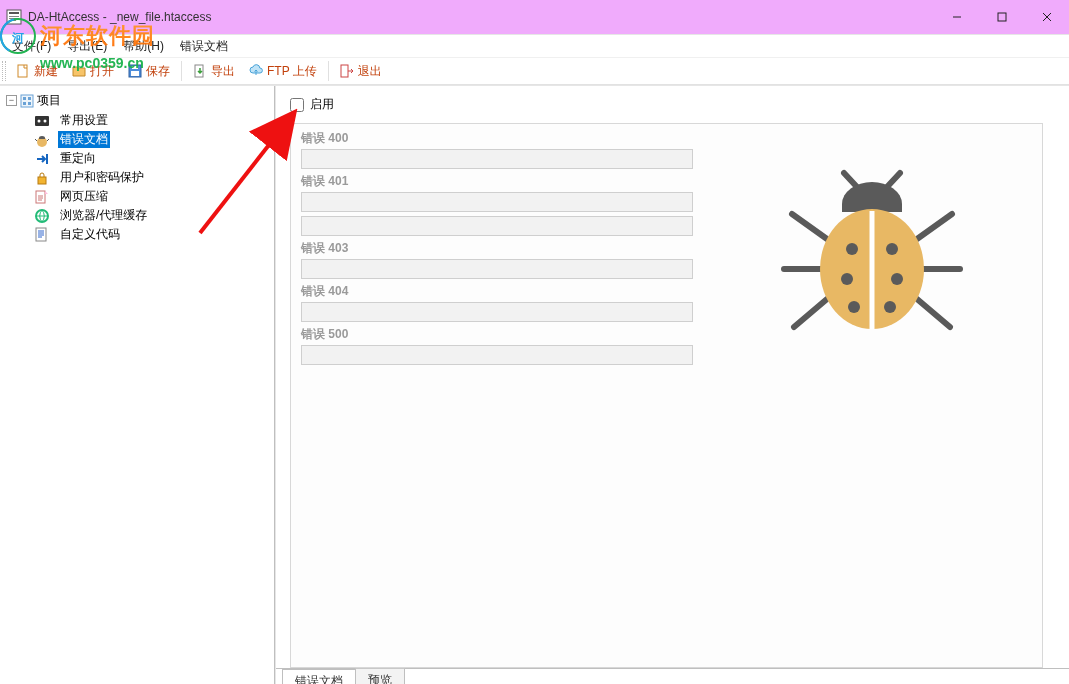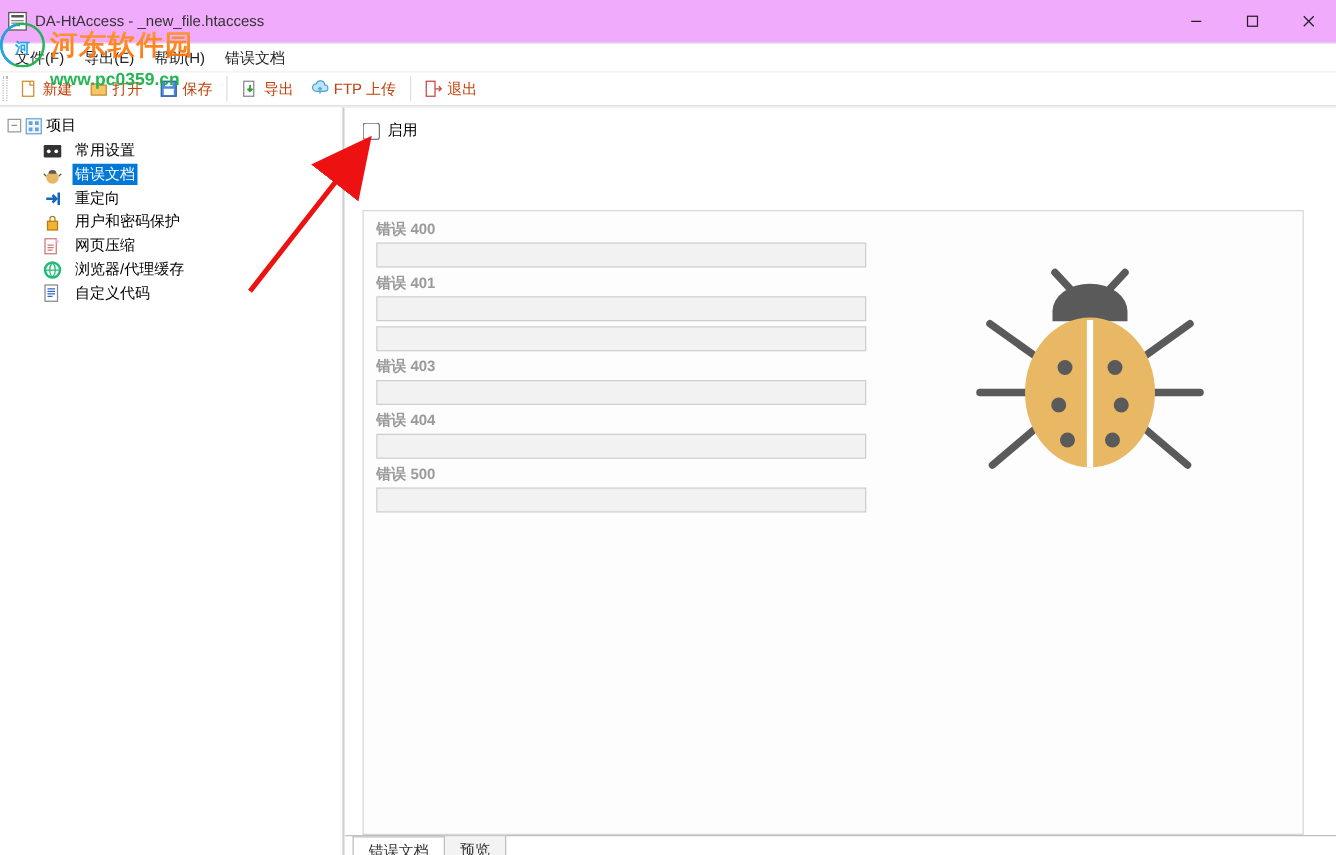--- a/index.html
+++ b/index.html
@@ -30,21 +30,21 @@
   .tree-root, .tree-children { list-style: none; }
   .tree-root > li > .node { padding: 2px 2px; display: flex; align-items: center; gap: 3px; }
   .tree-children { padding-left: 28px; }
   .tree-children li .node { padding: 1px 2px; display: flex; align-items: flex-end; gap: 8px; }
   .tree-children li .node .ico { width: 16px; height: 16px; display: inline-flex; align-items: center; justify-content: center; }
   .tree-children li .node .label { padding: 0 2px; }
   .tree-children li.selected .node .label { background: #0078d7; color: #fff; }
   .expander { width: 11px; height: 11px; border: 1px solid #999; display: inline-flex; align-items: center; justify-content: center; font-size: 9px; line-height: 1; color: #555; }
 
   .content-pane { flex: 1; display: flex; flex-direction: column; border-left: 1px solid #e6e6e6; }
-  .content-inner { flex: 1; padding: 6px 20px 0 8px; display: flex; flex-direction: column; position: relative; gap: 45px; }
+  .content-inner { flex: 1; padding: 6px 20px 0 8px; display: flex; flex-direction: column; position: relative; }
   .enable-row { padding: 4px 6px; display: flex; align-items: center; gap: 6px; }
   .enable-row input { width: 14px; height: 14px; }
   .form-area { border: 1px solid #d8d8d8; margin: 6px 6px 0 6px; background: #fdfdfd; flex: 1; padding: 6px 10px 10px 10px; position: relative; overflow: hidden; }
   .field-group { margin-bottom: 4px; }
   .field-group .lbl { color: #9a9a9a; font-size: 12px; margin-bottom: 2px; font-weight: bold; }
   .field-group input.field { width: 392px; height: 20px; border: 1px solid #cfcfcf; background: #f2f2f2; padding: 2px 4px; }
 
   .bug-illustration { position: absolute; right: 70px; top: 45px; }
 
   .bottom-tabs { height: 24px; display: flex; align-items: flex-end; border-top: 1px solid #bfbfbf; background: #fff; margin: 0; }

